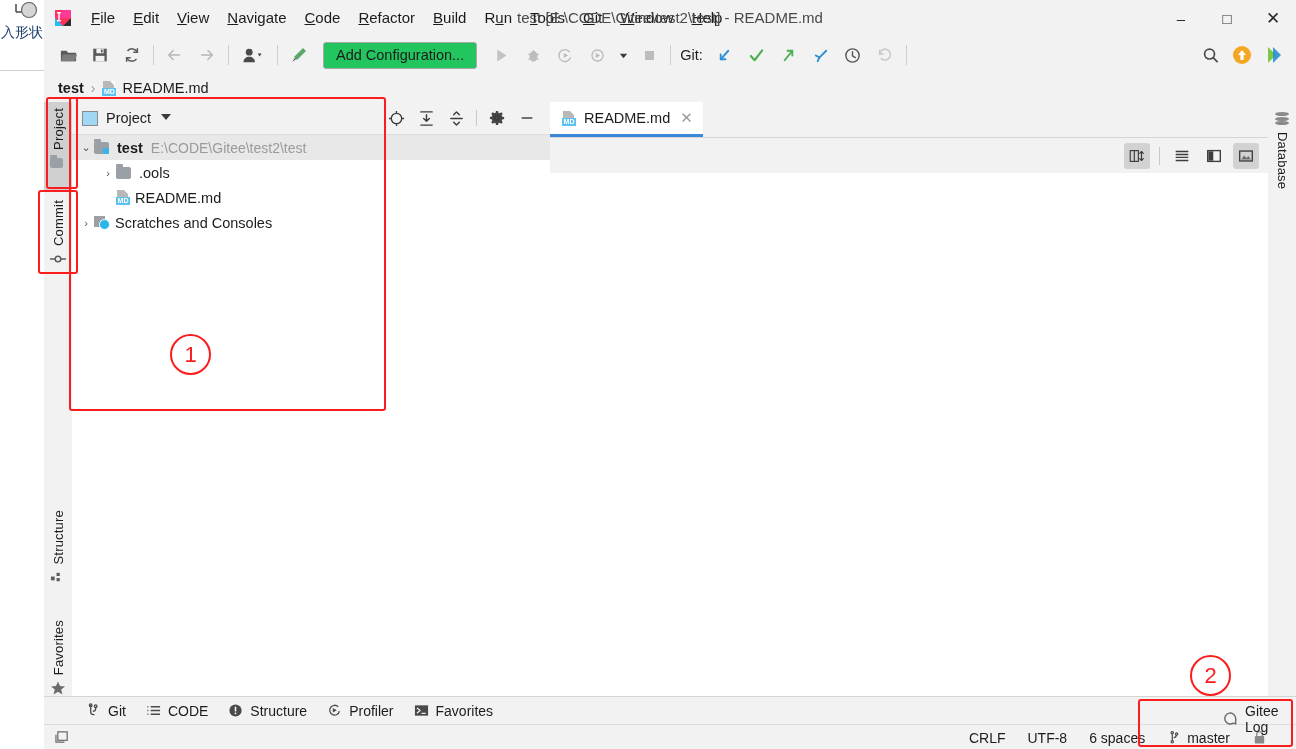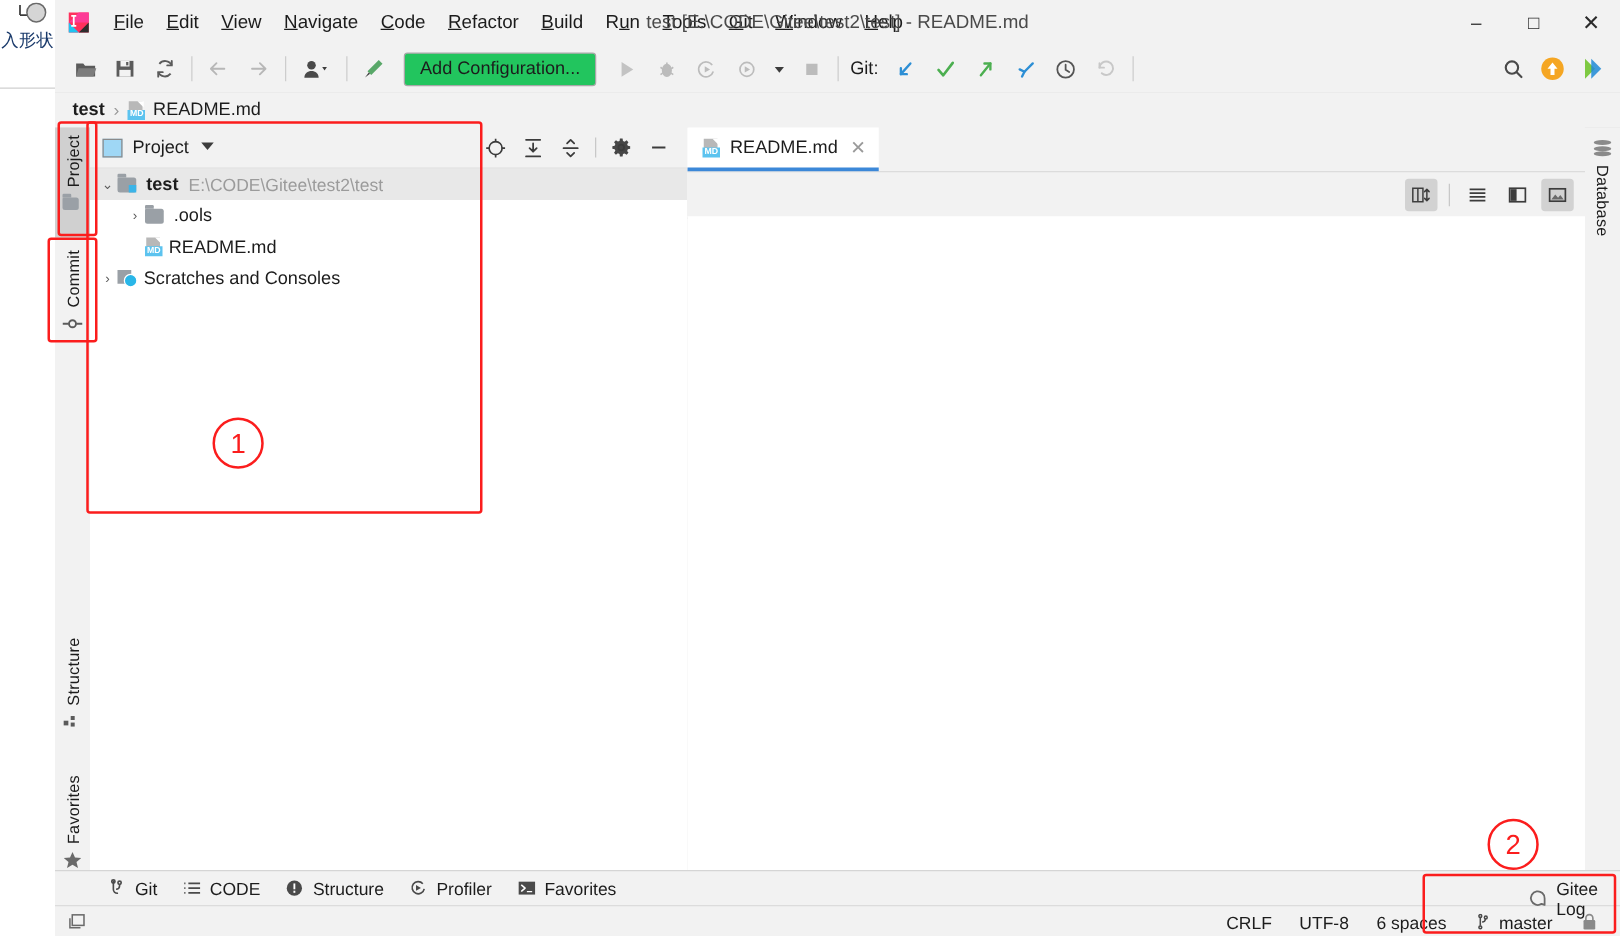--- a/index.html
+++ b/index.html
@@ -186,21 +186,21 @@
   }
   .bs-ico { width: 16px; height: 16px; margin-right: 6px; position: relative; flex:none;}
 
   
   .statusbar {
     position: absolute; left: 0; top: 724px; width: 1252px; height: 25px;
     background: #f2f2f2; border-top: 1px solid #dcdcdc;
     display: flex; align-items: center;
   }
   .sb-item { font-size: 14px; color: #1c1c1c; margin-right: 22px; white-space: nowrap;}
-  .sb-right { margin-left: auto; display: flex; align-items: center; padding-right: 8px; }
+  .sb-right { margin-left: auto; display: flex; align-items: center; padding-right: 20px; }
 
   
   .event-log {
     position: absolute; left: 1178px; top: 703px;
     display: flex; align-items: center; font-size: 14px; color: #1c1c1c;
   }
 
   
   .anno-rect {
     position: absolute; border: 2px solid #fb1d1d; border-radius: 3px;

